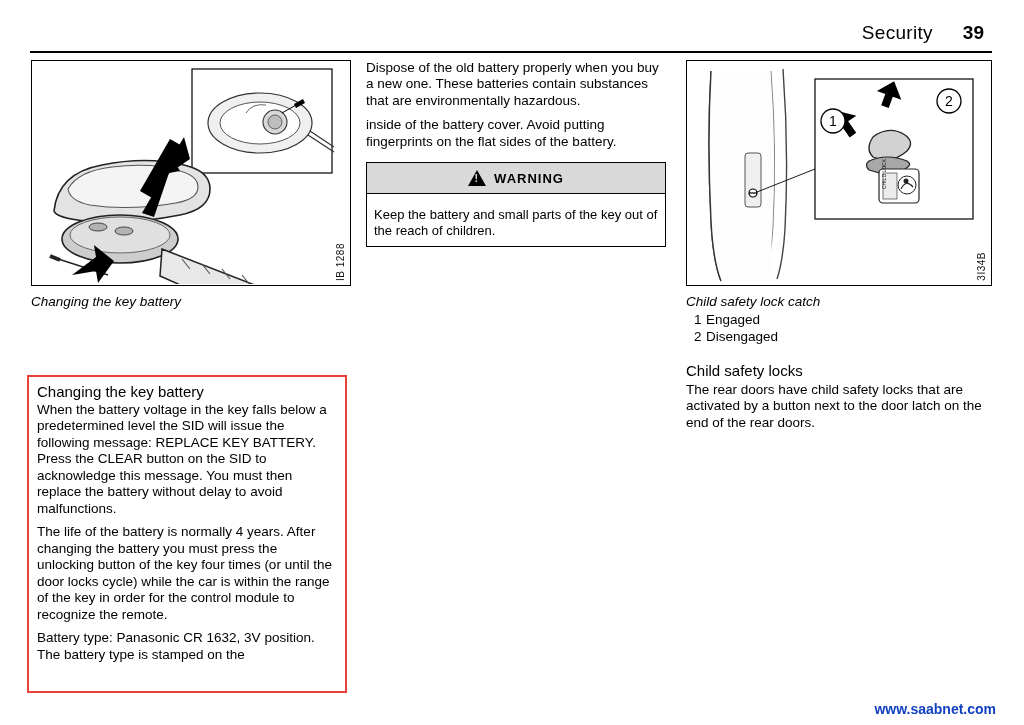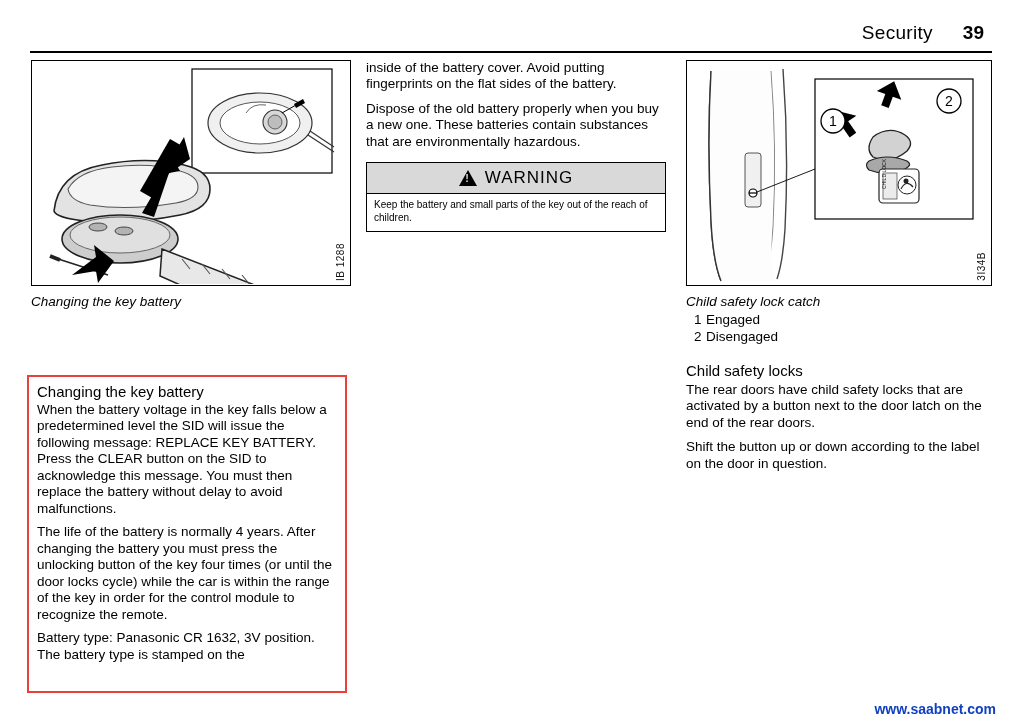--- a/index.html
+++ b/index.html
@@ -128,27 +128,27 @@
   .warning-head {
     background: #d9d9d9;
     border-bottom: 1.5px solid #000;
     height: 30px;
     display: flex;
     align-items: center;
     justify-content: center;
     gap: 8px;
   }
   .warning-label {
-    font-weight: normal;
-    font-size: 17px;
+    font-weight: bold;
+    font-size: 13px;
     letter-spacing: 1px;
   }
   .warning-body {
-    padding: 5px 7px 7px 7px;
-    font-size: 10px;
+    padding: 13px 7px 7px 7px;
+    font-size: 13px;
     line-height: 1.22;
   }
   .tri {
     width: 0; height: 0;
     border-left: 9px solid transparent;
     border-right: 9px solid transparent;
     border-bottom: 16px solid #000;
     position: relative;
   }
   .tri::after {
@@ -245,22 +245,22 @@
     <div class="sec-head">Changing the key battery</div>
     <div class="body-text">
       <p>When the battery voltage in the key falls below a predetermined level the SID will issue the following message: REPLACE KEY BATTERY. Press the CLEAR button on the SID to acknowledge this message. You must then replace the battery without delay to avoid malfunctions.</p>
       <p>The life of the battery is normally 4 years. After changing the battery you must press the unlocking button of the key four times (or until the door locks cycle) while the car is within the range of the key in order for the control module to recognize the remote.</p>
       <p>Battery type: Panasonic CR 1632, 3V position. The battery type is stamped on the</p>
     </div>
   </div>
 
   <div class="col col-mid">
     <div class="body-text">
+      <p>Dispose of the old battery properly when you buy a new one. These batteries contain substances that are environmentally hazardous.</p>
       <p>inside of the battery cover. Avoid putting fingerprints on the flat sides of the battery.</p>
-      <p>Dispose of the old battery properly when you buy a new one. These batteries contain substances that are environmentally hazardous.</p>
     </div>
 
     <div class="warning">
       <div class="warning-head">
         <span class="tri"></span>
         <span class="warning-label">WARNING</span>
       </div>
       <div class="warning-body">Keep the battery and small parts of the key out of the reach of children.</div>
     </div>
   </div>
@@ -314,19 +314,18 @@
       </div>
       <div class="legend-row">
         <span class="legend-num">2</span>
         <span>Disengaged</span>
       </div>
     </div>
 
     <div class="sec-head" style="margin-top:16px;">Child safety locks</div>
     <div class="body-text">
       <p>The rear doors have child safety locks that are activated by a button next to the door latch on the end of the rear doors.</p>
-      <p>Shift the button up or down according to the label on the door in question.</p>
     </div>
   </div>
 
   <div class="footer">www.saabnet.com</div>
 
 </div>
 
 </body></html>

